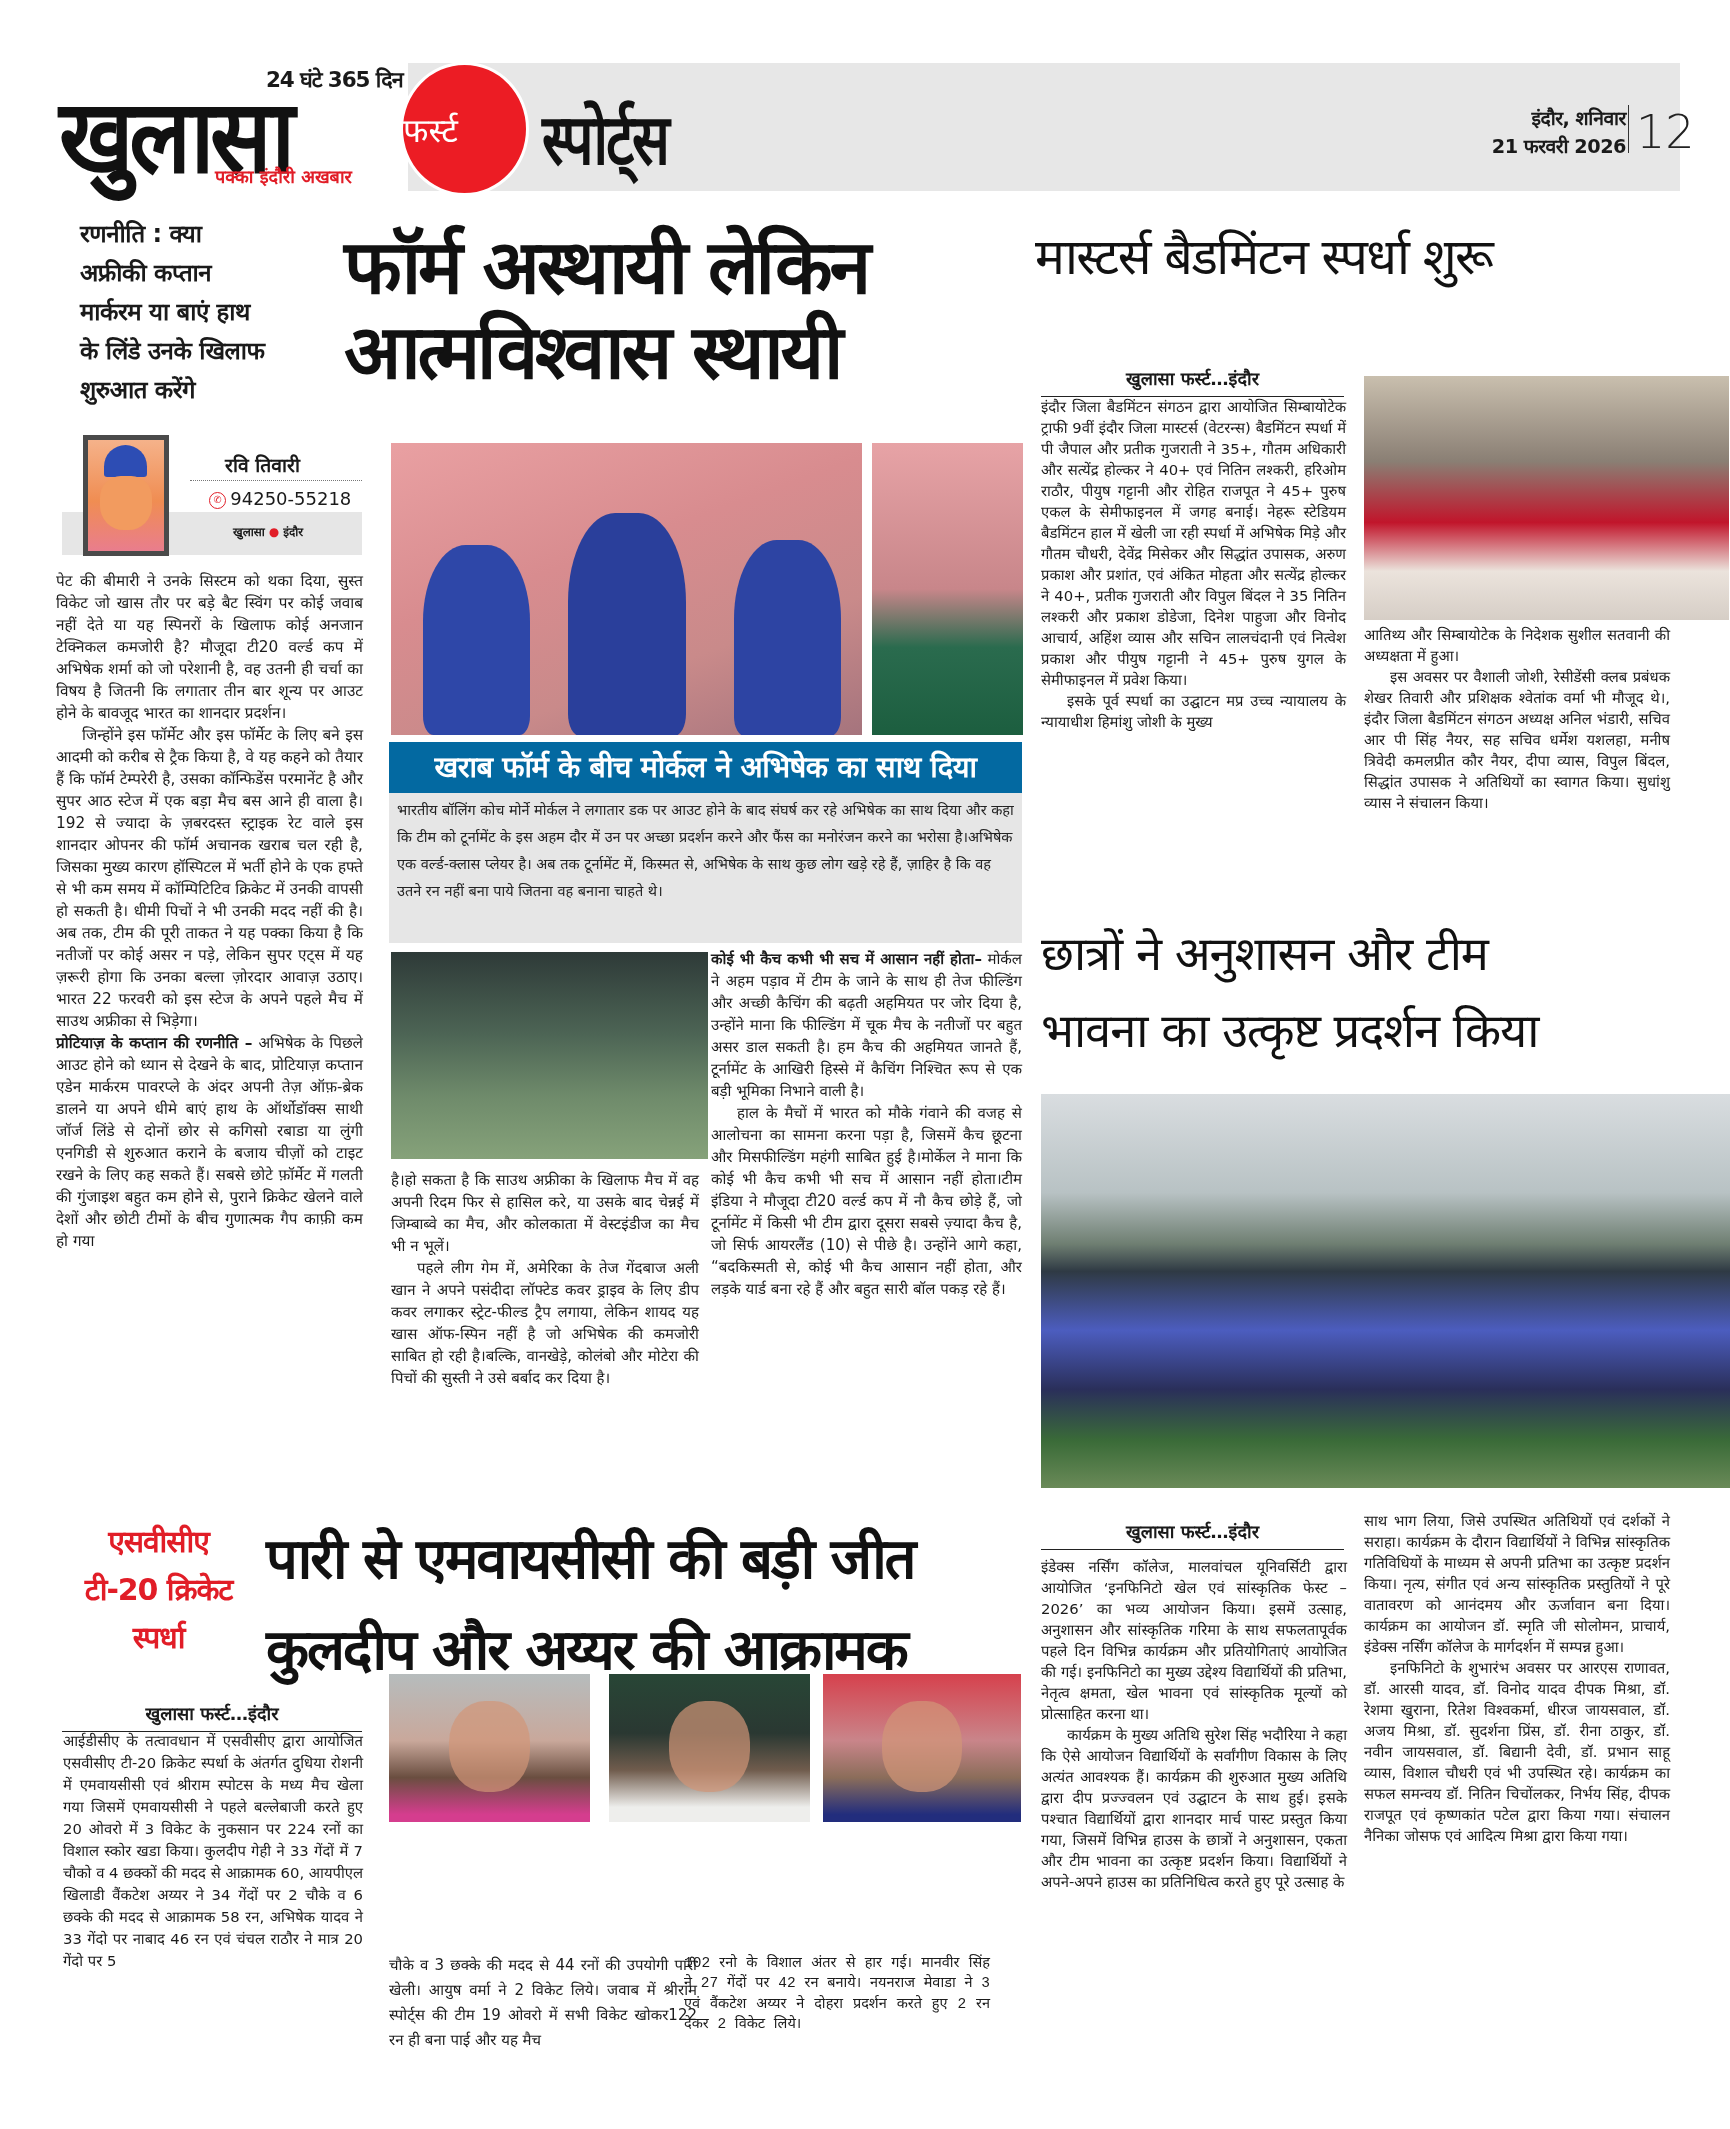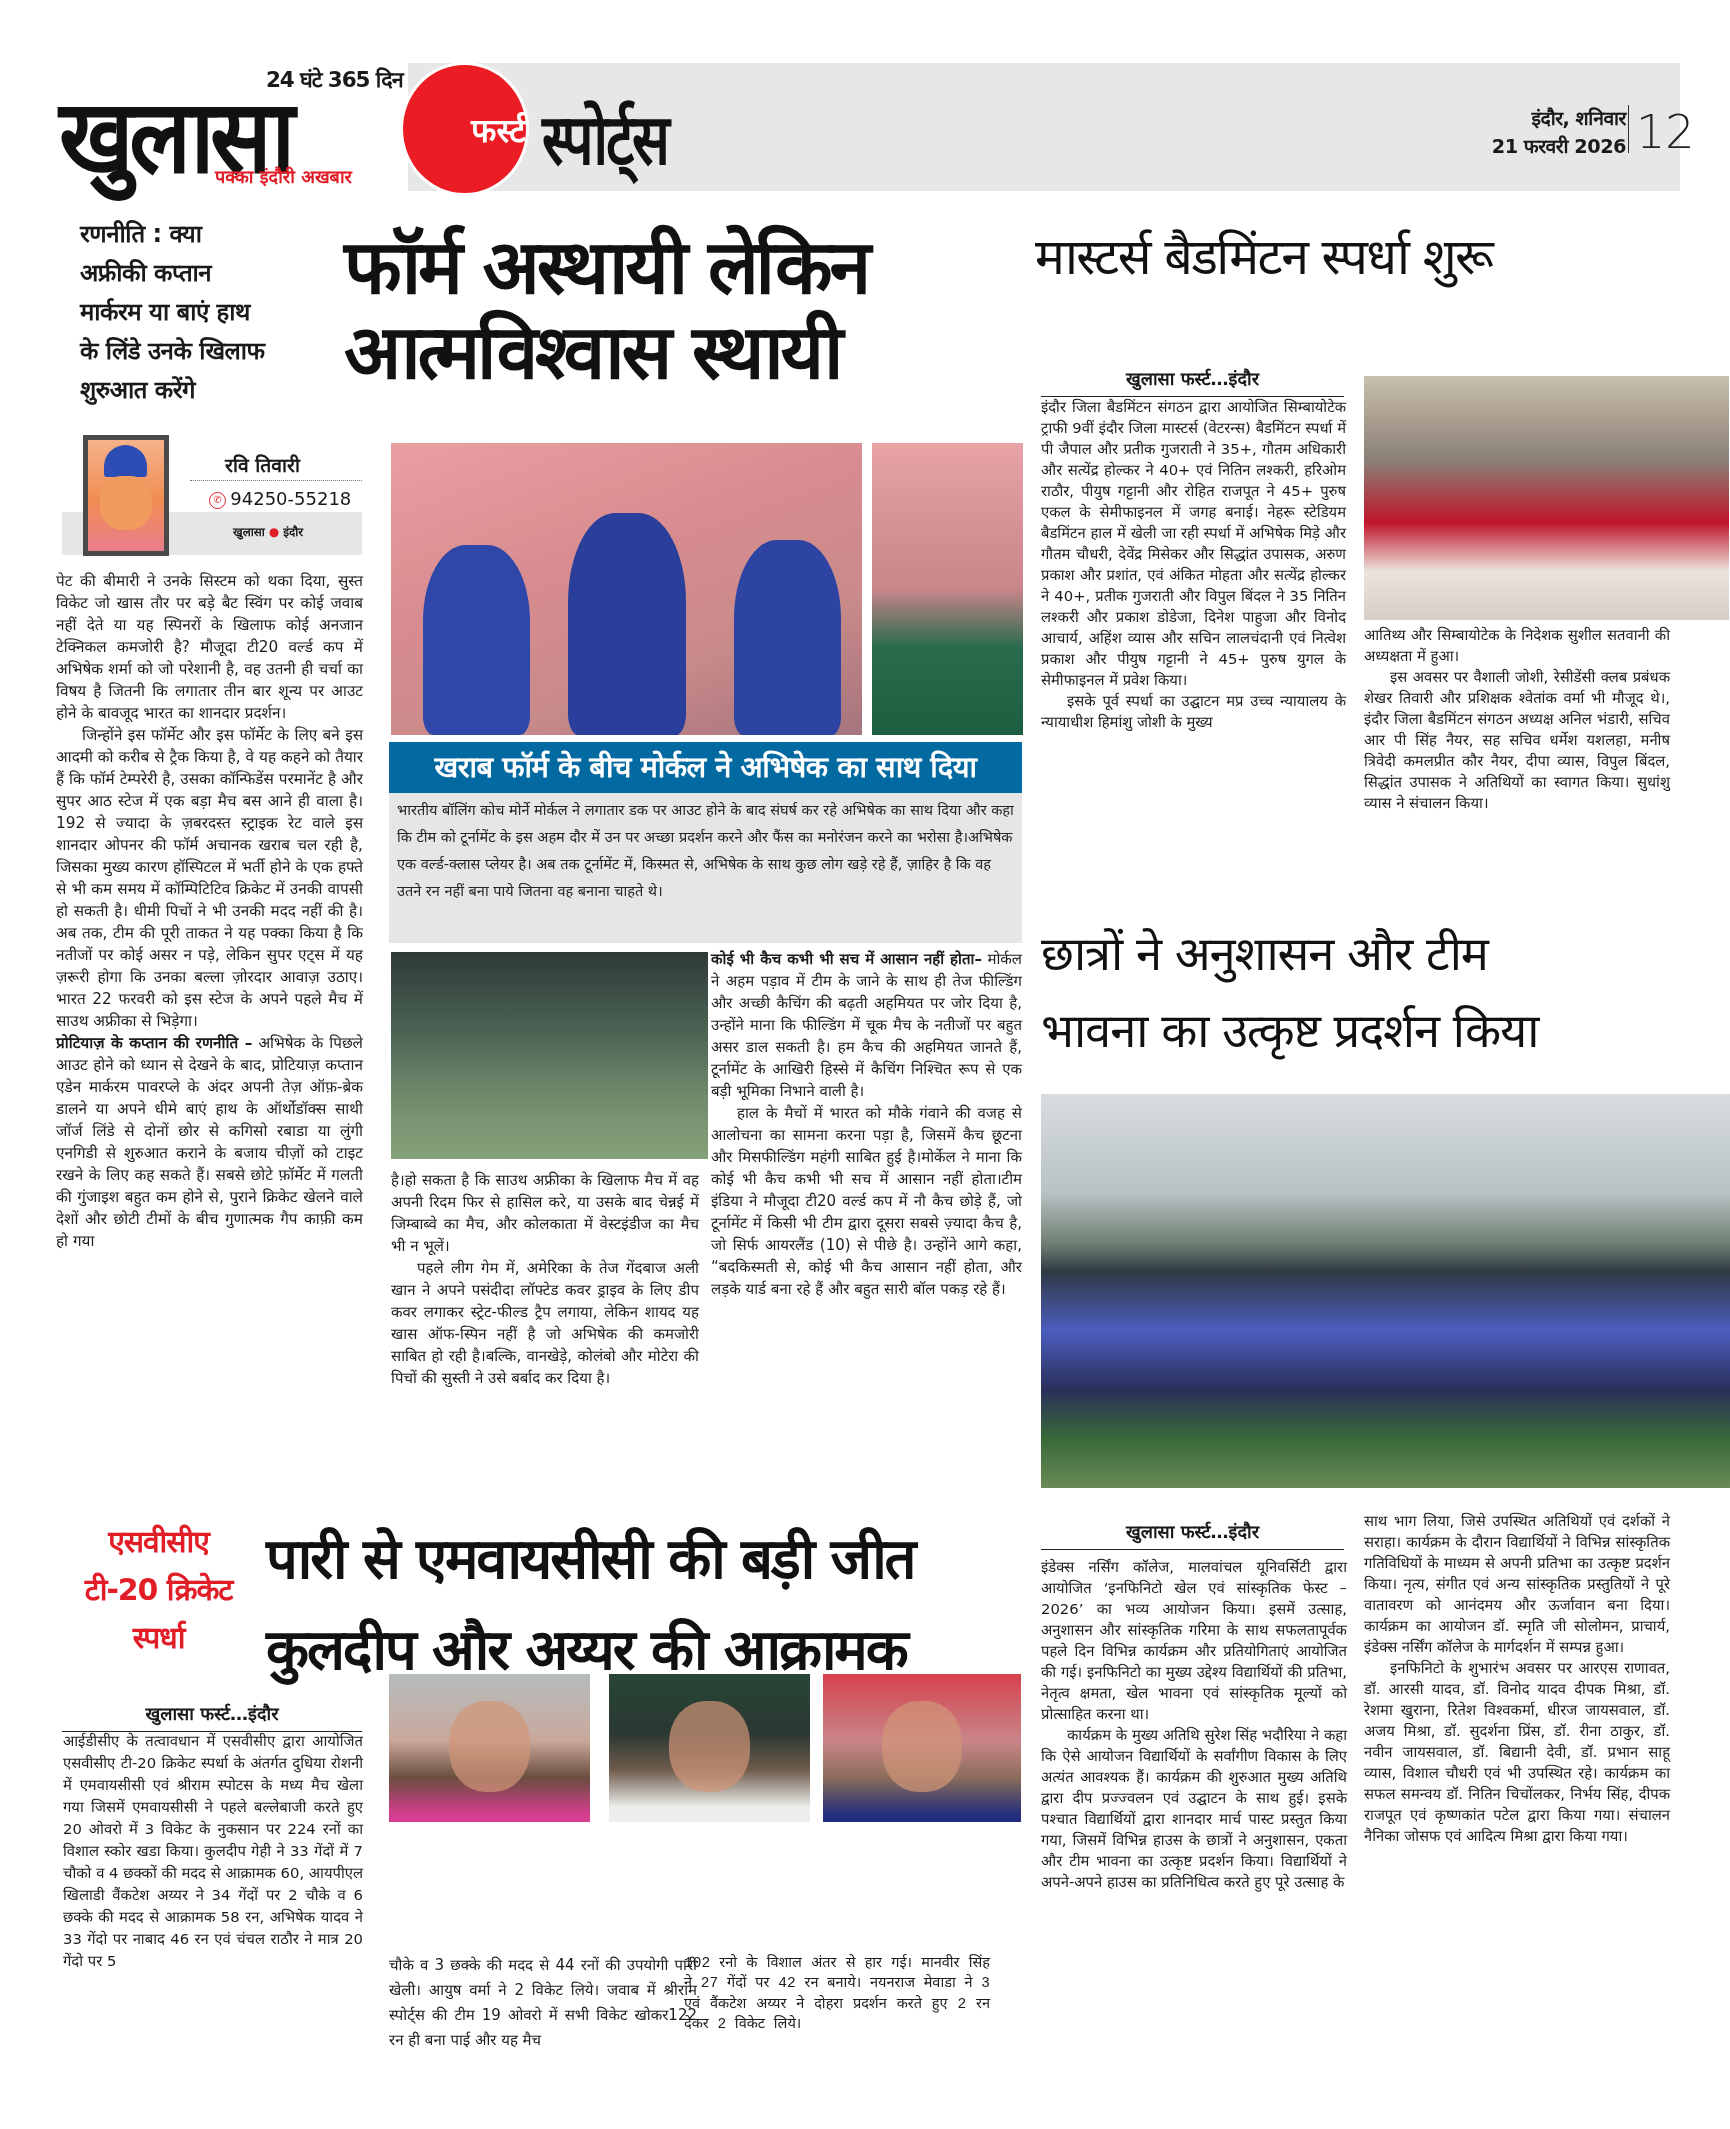--- a/index.html
+++ b/index.html
@@ -6,21 +6,21 @@
   html, body { width: 1730px; height: 2129px; background: #ffffff; overflow: hidden; }
   body { position: relative; font-family: "DejaVu Sans", sans-serif; color: #1a1a1a; }
   .abs { position: absolute; }
 
   
   .mast-band { left: 408px; top: 63px; width: 1272px; height: 128px; background: #e7e7e7; }
   .tagline-top { left: 266px; top: 64px; font-family: "DejaVu Sans", sans-serif; font-weight: bold; font-size: 21.5px; color: #1a1a1a; letter-spacing: -1.1px; }
   .logo-word { left: 59px; top: 86px; font-family: "DejaVu Sans", sans-serif; font-weight: bold; font-size: 91px; color: #111; letter-spacing: -4.3px; line-height: 1; transform: scaleY(1.12); transform-origin: top left; }
   .logo-sub { left: 215px; top: 164px; font-family: "DejaVu Sans", sans-serif; font-weight: bold; font-size: 18px; color: #e11d27; }
   .logo-circle { left: 400px; top: 62px; width: 129px; height: 134px; border-radius: 50%; background: #ec1c24; border: 3.2px solid #fff; }
-  .logo-circle span { position: absolute; left: 0; right: 0; top: 42px; text-align: right; color: #fff; font-family: "DejaVu Serif", serif; font-weight: bold; font-size: 33px; }
+  .logo-circle span { position: absolute; left: 0; right: 0; top: 42px; text-align: left; color: #fff; font-family: "DejaVu Serif", serif; font-weight: normal; font-size: 33px; }
   .section-name { left: 542px; top: 89px; font-family: "DejaVu Sans", sans-serif; font-weight: bold; font-size: 56px; color: #111; letter-spacing: -2.1px; transform: scaleY(1.25); transform-origin: top left; }
   .dateline { left: 1422px; top: 105px; text-align: right; width: 204px; font-weight: bold; font-size: 19.3px; line-height: 28px; letter-spacing: -0.5px; }
   .date-sep { left: 1628px; top: 105px; width: 1.1px; height: 48px; background: #333; }
   .page-no { left: 1636px; top: 105px; font-family: "DejaVu Sans", sans-serif; font-size: 46px; font-weight: 300; color: #222; }
 
   
   .kicker { left: 80px; top: 215px; width: 236px; font-weight: bold; font-size: 24px; line-height: 39px; letter-spacing: -0.5px; }
 
   
   .headline-main { left: 300px; top: 225px; width: 730px; font-weight: bold; font-size: 75px; line-height: 85px; letter-spacing: -3.2px; color: #111; margin-left: 44px; }

